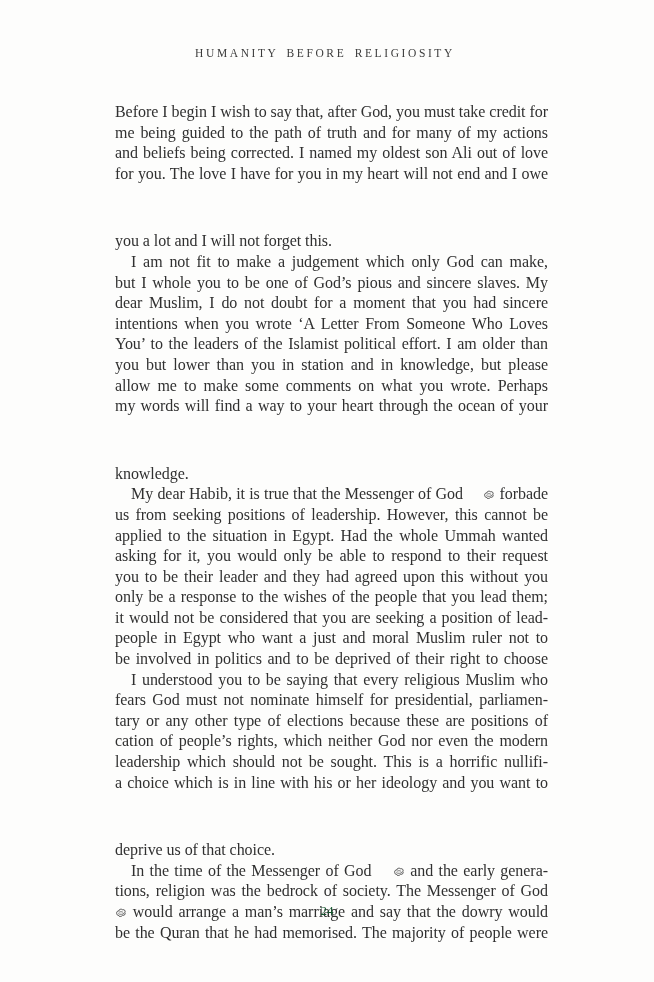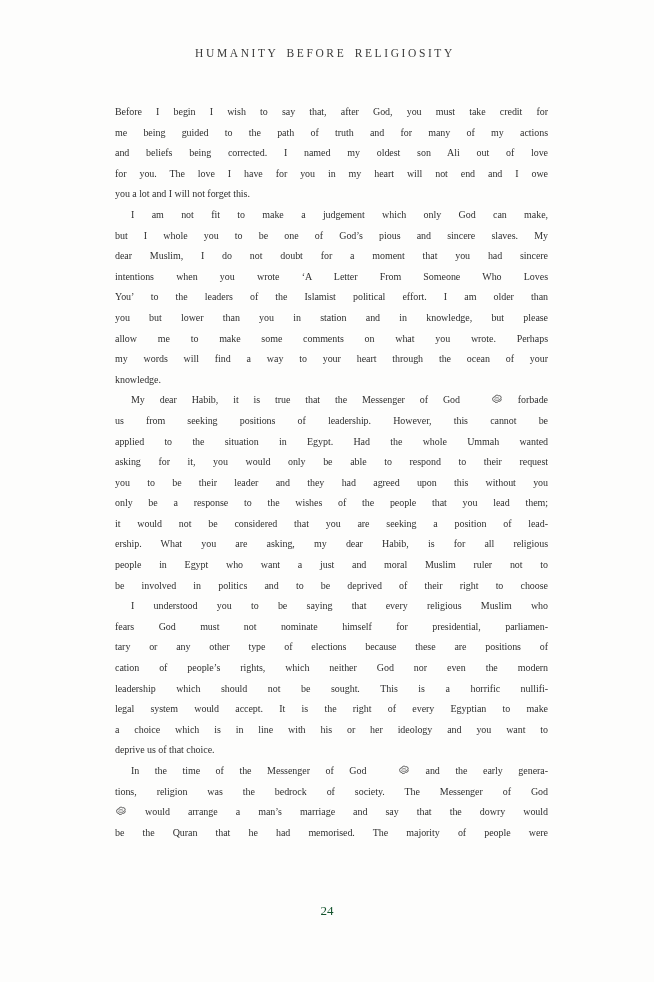--- a/index.html
+++ b/index.html
@@ -24,28 +24,28 @@
     color: #3b3b3b;
   }
   .body-text {
     position: absolute;
     left: 115px;
     top: 102px;
     width: 433px;
   }
   .para { margin: 0; padding: 0; }
   .line {
-    font-size: 10px;
+    font-size: 16px;
     line-height: 20.6px;
     letter-spacing: -0.05px;
     text-align: justify;
     text-align-last: justify;
     white-space: normal;
   }
-  .line.endline { text-align-last: left; }
+  .line.endline { text-align-last: left; margin-top: 47px; }
   .para.indented .line:first-child { text-indent: 16px; }
   .pbuh {
     display: inline-block;
     vertical-align: -1px;
     line-height: 0;
   }
   .page-number {
     position: absolute;
     top: 903px;
     left: 0;
@@ -84,31 +84,29 @@
         <div class="line">My dear Habib, it is true that the Messenger of God <span class="pbuh"><svg viewBox="0 0 22 18" width="12" height="11" aria-hidden="true">
               <path d="M4 13C2 10 3 6 7 6C7 3 12 2 14 4C17 3 20 6 18 9C20 12 17 15 14 14C12 17 7 17 6 14C5 14 4 14 4 13Z" fill="none" stroke="#3c3c3c" stroke-width="1.6"></path>
               <path d="M7 9C9 7 13 7 15 9M6 11C9 13 14 13 17 10" stroke="#3c3c3c" stroke-width="1.2" fill="none"></path>
             </svg></span> forbade</div>
         <div class="line">us from seeking positions of leadership. However, this cannot be</div>
         <div class="line">applied to the situation in Egypt. Had the whole Ummah wanted</div>
         <div class="line">asking for it, you would only be able to respond to their request</div>
         <div class="line">you to be their leader and they had agreed upon this without you</div>
         <div class="line">only be a response to the wishes of the people that you lead them;</div>
         <div class="line">it would not be considered that you are seeking a position of lead-</div>
-        <div class="line">ership. What you are asking, my dear Habib, is for all religious</div>
         <div class="line">people in Egypt who want a just and moral Muslim ruler not to</div>
         <div class="line">be involved in politics and to be deprived of their right to choose</div>
       </div>
       <div class="para indented">
         <div class="line">I understood you to be saying that every religious Muslim who</div>
         <div class="line">fears God must not nominate himself for presidential, parliamen-</div>
         <div class="line">tary or any other type of elections because these are positions of</div>
         <div class="line">cation of people’s rights, which neither God nor even the modern</div>
         <div class="line">leadership which should not be sought. This is a horrific nullifi-</div>
-        <div class="line">legal system would accept. It is the right of every Egyptian to make</div>
         <div class="line">a choice which is in line with his or her ideology and you want to</div>
         <div class="line endline">deprive us of that choice.</div>
       </div>
       <div class="para indented">
         <div class="line">In the time of the Messenger of God <span class="pbuh"><svg viewBox="0 0 22 18" width="12" height="11" aria-hidden="true">
               <path d="M4 13C2 10 3 6 7 6C7 3 12 2 14 4C17 3 20 6 18 9C20 12 17 15 14 14C12 17 7 17 6 14C5 14 4 14 4 13Z" fill="none" stroke="#3c3c3c" stroke-width="1.6"></path>
               <path d="M7 9C9 7 13 7 15 9M6 11C9 13 14 13 17 10" stroke="#3c3c3c" stroke-width="1.2" fill="none"></path>
             </svg></span> and the early genera-</div>
         <div class="line">tions, religion was the bedrock of society. The Messenger of God</div>
         <div class="line"><span class="pbuh"><svg viewBox="0 0 22 18" width="12" height="11" aria-hidden="true">

